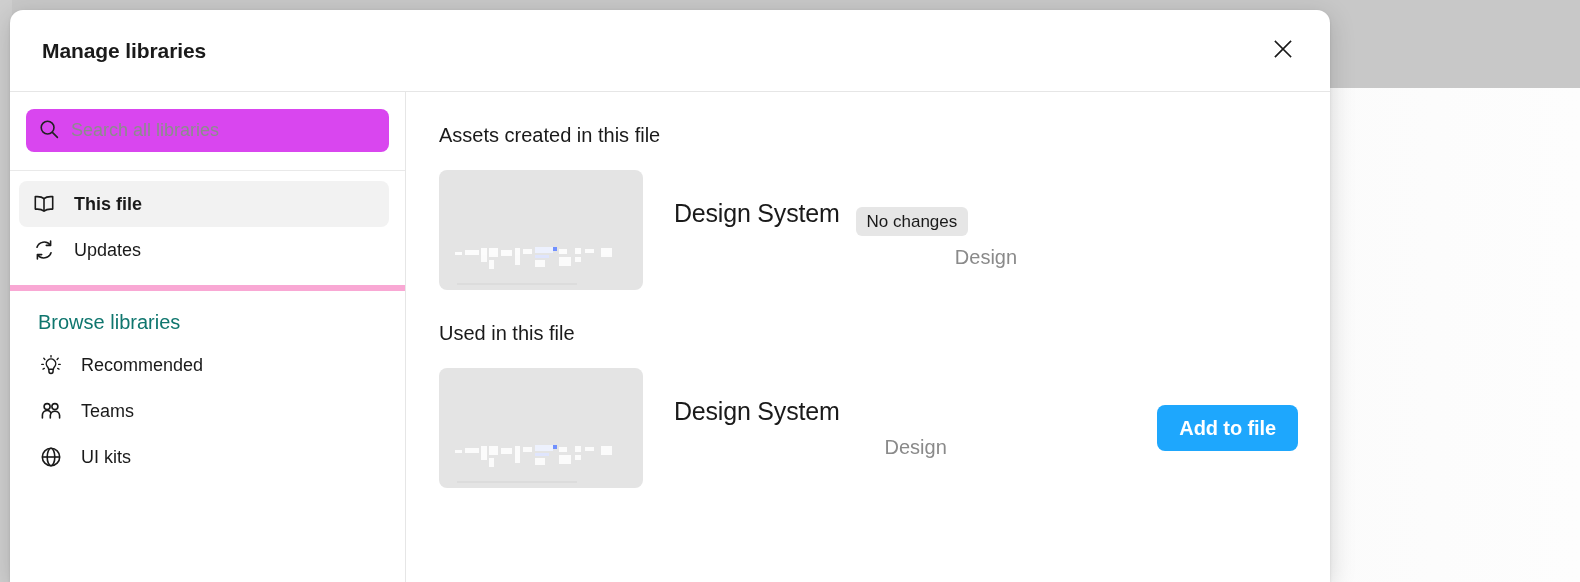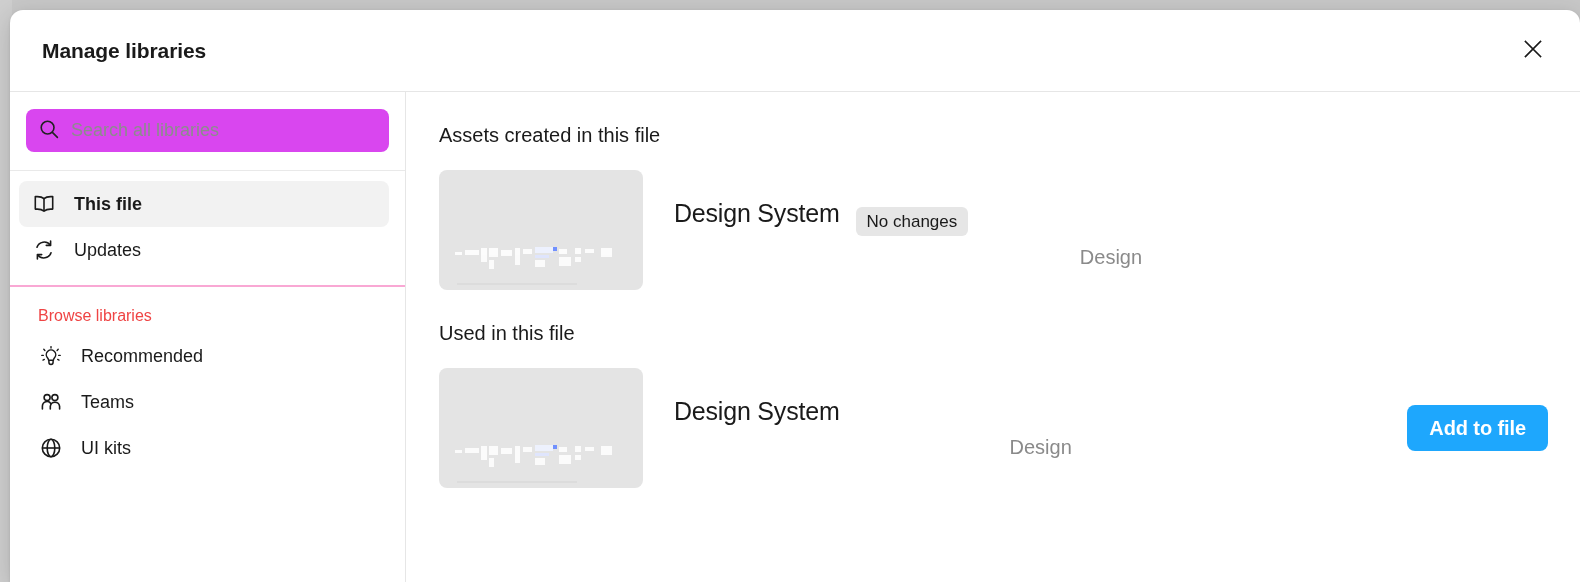--- a/index.html
+++ b/index.html
@@ -35,21 +35,21 @@
     left: 0; top: 0;
     width: 12px; height: 582px;
     background: #cfcfcf;
   }
 
   
   #modal {
     position: absolute;
     left: 10px;
     top: 10px;
-    width: 1570px;
+    width: 1320px;
     height: 572px;
     background: #ffffff;
     border-radius: 13px 13px 0 0;
     box-shadow: 0 6px 26px rgba(0,0,0,0.17), 0 1px 3px rgba(0,0,0,0.10);
     overflow: hidden;
     display: flex;
     flex-direction: column;
   }
 
   
@@ -120,21 +120,21 @@
     background: transparent;
     font-family: "Liberation Sans", sans-serif;
     font-size: 18px;
     color: #333;
   }
   #search-input::placeholder { color: #8c8c8c; }
 
   .nav-group {
     padding: 10px 16px 12px 16px;
   }
-  #nav-primary { border-bottom: 2px solid #f9a8d4; padding-left: 9px; }
+  #nav-primary { border-bottom: 6px solid #f9a8d4; padding-left: 9px; }
 
   .nav-item {
     display: flex;
     align-items: center;
     gap: 17px;
     height: 46px;
     padding: 0 12px;
     border-radius: 8px;
     cursor: pointer;
     font-size: 18px;
@@ -149,22 +149,22 @@
     width: 26px;
     height: 26px;
     display: flex;
     align-items: center;
     justify-content: center;
   }
   .nav-label { line-height: 1; }
 
   .nav-section-title {
     padding: 10px 12px 8px 12px;
-    font-size: 16px;
-    color: #ef4444;
+    font-size: 20px;
+    color: #0f766e;
   }
 
   
   #main {
     flex: 1 1 auto;
     padding: 0 32px 0 33px;
     overflow: hidden;
   }
   .section-heading {
     font-size: 20px;

